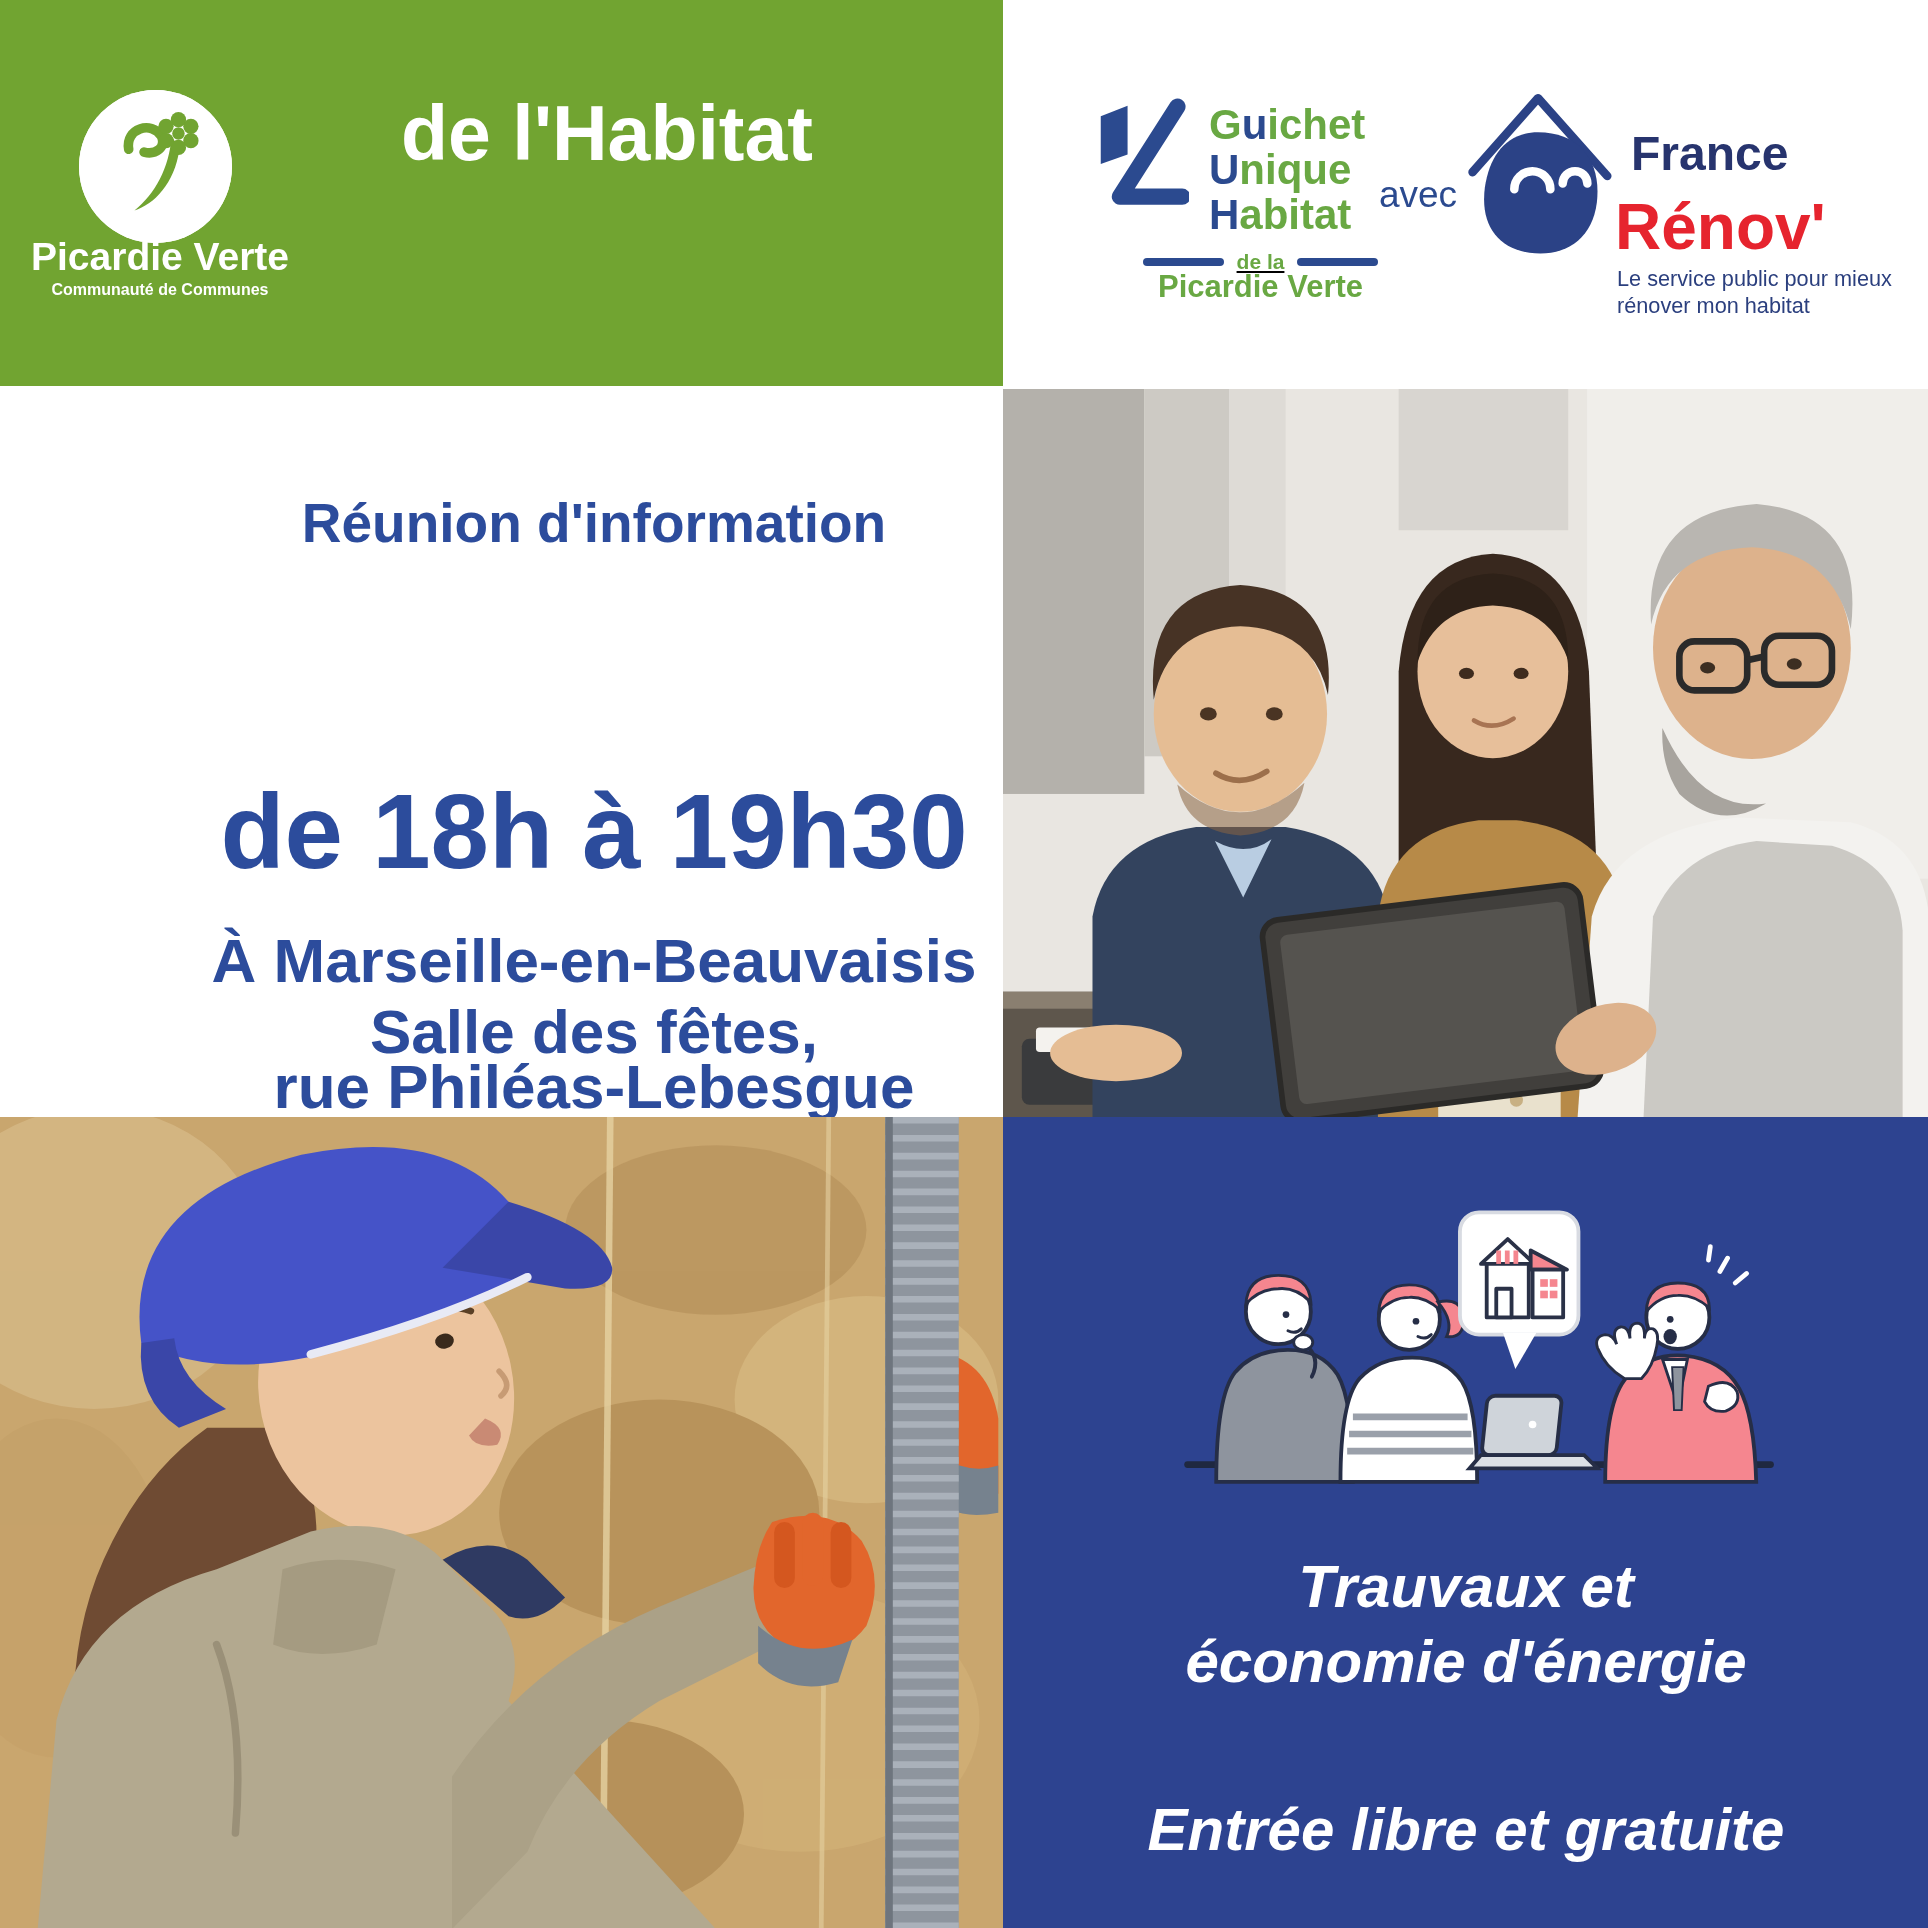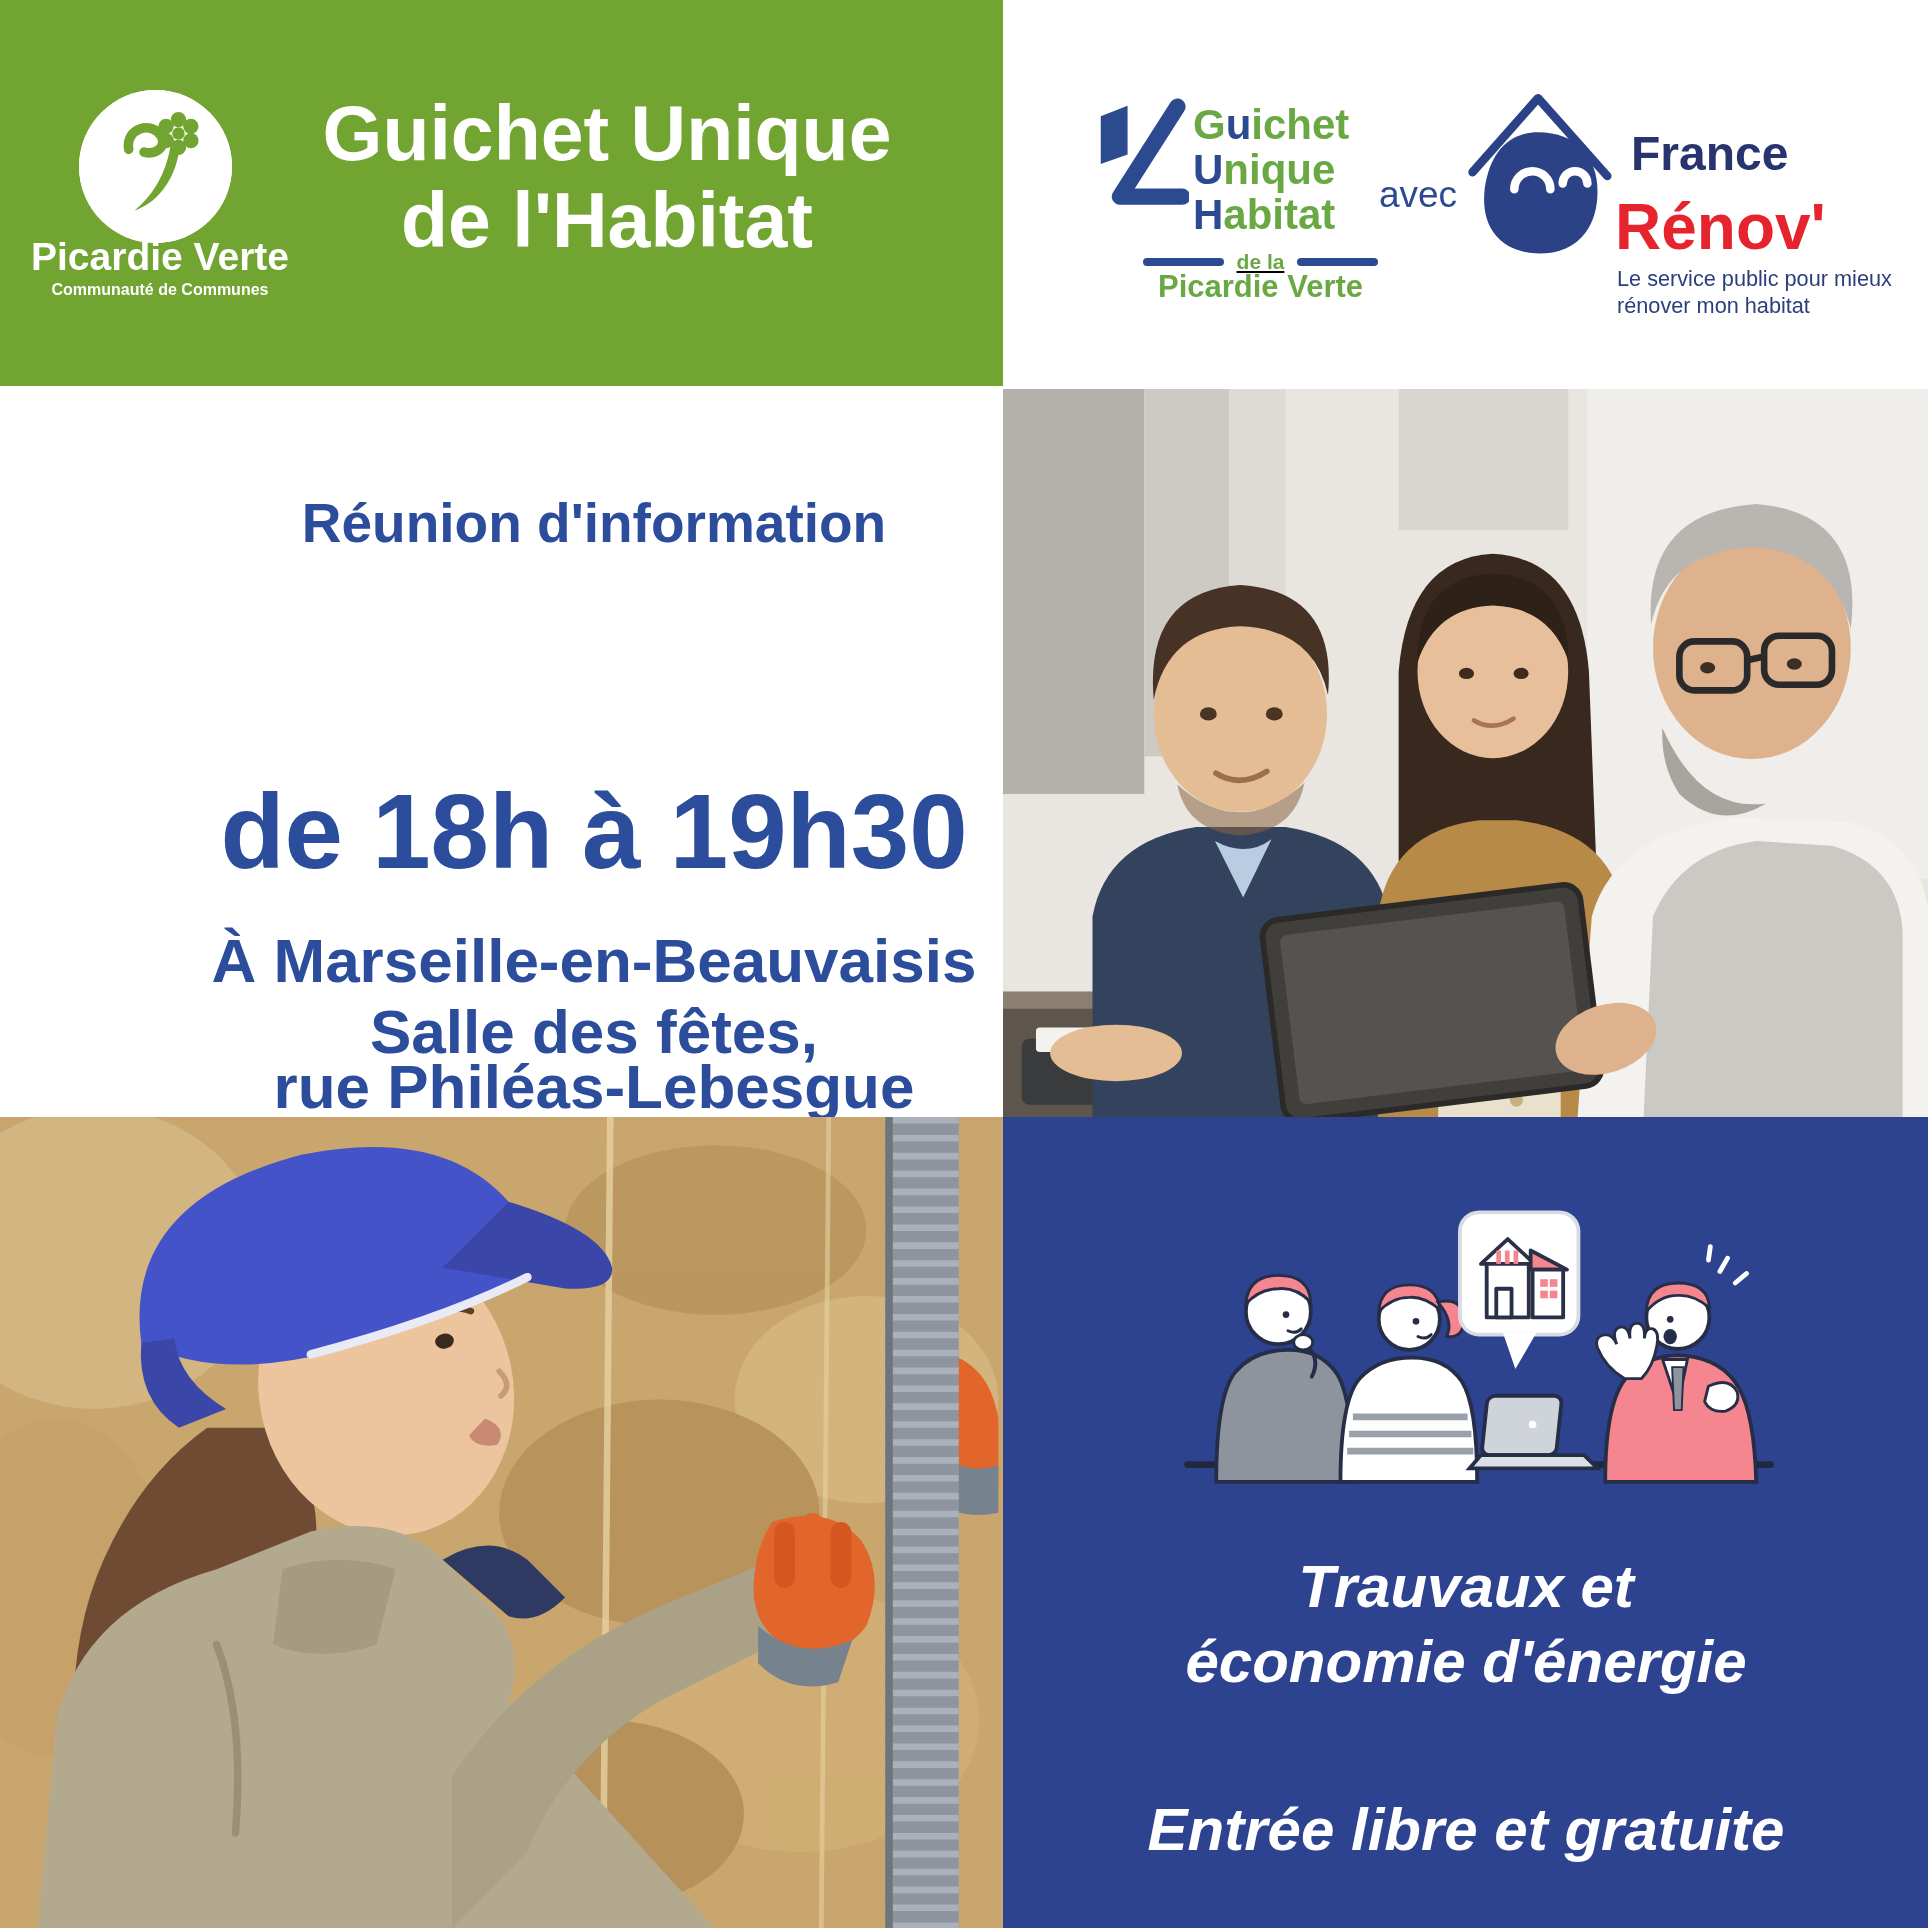--- a/index.html
+++ b/index.html
@@ -13,21 +13,21 @@
   .green-block{left:0;top:0;width:1003px;height:386px;background:#71A431;}
   .pv-logo-circle{position:absolute;left:79px;top:90px;width:153px;height:153px;border-radius:50%;background:#fff;}
   .pv-logo-circle svg{width:100%;height:100%;}
   .pv-name{position:absolute;left:0;top:235px;width:320px;text-align:center;color:#fff;font-weight:800;font-size:39px;letter-spacing:0;}
   .pv-sub{position:absolute;left:0;top:281px;width:320px;text-align:center;color:#fff;font-weight:700;font-size:16px;}
   .main-title{position:absolute;left:254px;top:90px;width:706px;text-align:center;color:#fff;font-weight:800;font-size:77px;line-height:87px;}
 
   
   .logos-block{left:1003px;top:0;width:926px;height:386px;background:#fff;}
   .guh-icon{position:absolute;left:90px;top:97px;width:96px;height:115px;}
-  .guh-words{position:absolute;left:190px;top:102px;width:235px;font-weight:800;font-size:42px;line-height:45px;color:#69A843;}
+  .guh-words{position:absolute;left:206px;top:102px;width:235px;font-weight:800;font-size:42px;line-height:45px;color:#69A843;}
   .guh-words .navy{color:#2B4A8F;}
   .guh-dela{position:absolute;left:90px;top:250px;width:335px;display:flex;align-items:center;justify-content:center;gap:13px;text-decoration:underline;}
   .guh-dela .dash{display:inline-block;width:81px;height:8.5px;border-radius:4.7px;background:#2B4A8F;}
   .guh-dela .dela-text{color:#69A843;font-weight:700;font-size:21px;}
   .guh-territory{position:absolute;left:90px;top:269px;width:335px;text-align:center;color:#69A843;font-weight:800;font-size:31px;}
   .avec{position:absolute;left:363px;top:174px;width:104px;text-align:center;color:#2B4A8F;font-weight:400;font-size:37px;}
   .fr-icon{position:absolute;left:461px;top:83px;width:149px;height:185px;}
   .fr-line1{position:absolute;left:628px;top:126px;color:#27346E;font-weight:800;font-size:48px;}
   .fr-line2{position:absolute;left:612px;top:190px;color:#E6242E;font-weight:800;font-size:64px;}
   .fr-tagline{position:absolute;left:614px;top:265px;color:#2B3F7E;font-weight:400;font-size:21.7px;line-height:27px;}
@@ -74,21 +74,20 @@
           <circle cx="104" cy="60" r="8"></circle>
           <circle cx="91" cy="53" r="8"></circle>
           <circle cx="91" cy="38" r="8"></circle>
           <circle cx="104" cy="45.5" r="6.5"></circle>
         </g>
       </svg>
     </div>
     <div class="pv-name">Picardie Verte</div>
     <div class="pv-sub">Communauté de Communes</div>
     <div class="main-title">
-      <div>Guichet Unique</div>
       <div>de l'Habitat</div>
     </div>
   </section>
 
   <section class="logos-block">
     <svg class="guh-icon" viewBox="0 0 100 120">
       <polygon points="8,20 36,9 36,60 8,70" fill="#2B4A8F"></polygon>
       <polyline points="88,10 28,104 93,104" fill="none" stroke="#2B4A8F" stroke-width="17" stroke-linecap="round" stroke-linejoin="round"></polyline>
     </svg>
     <div class="guh-words">

